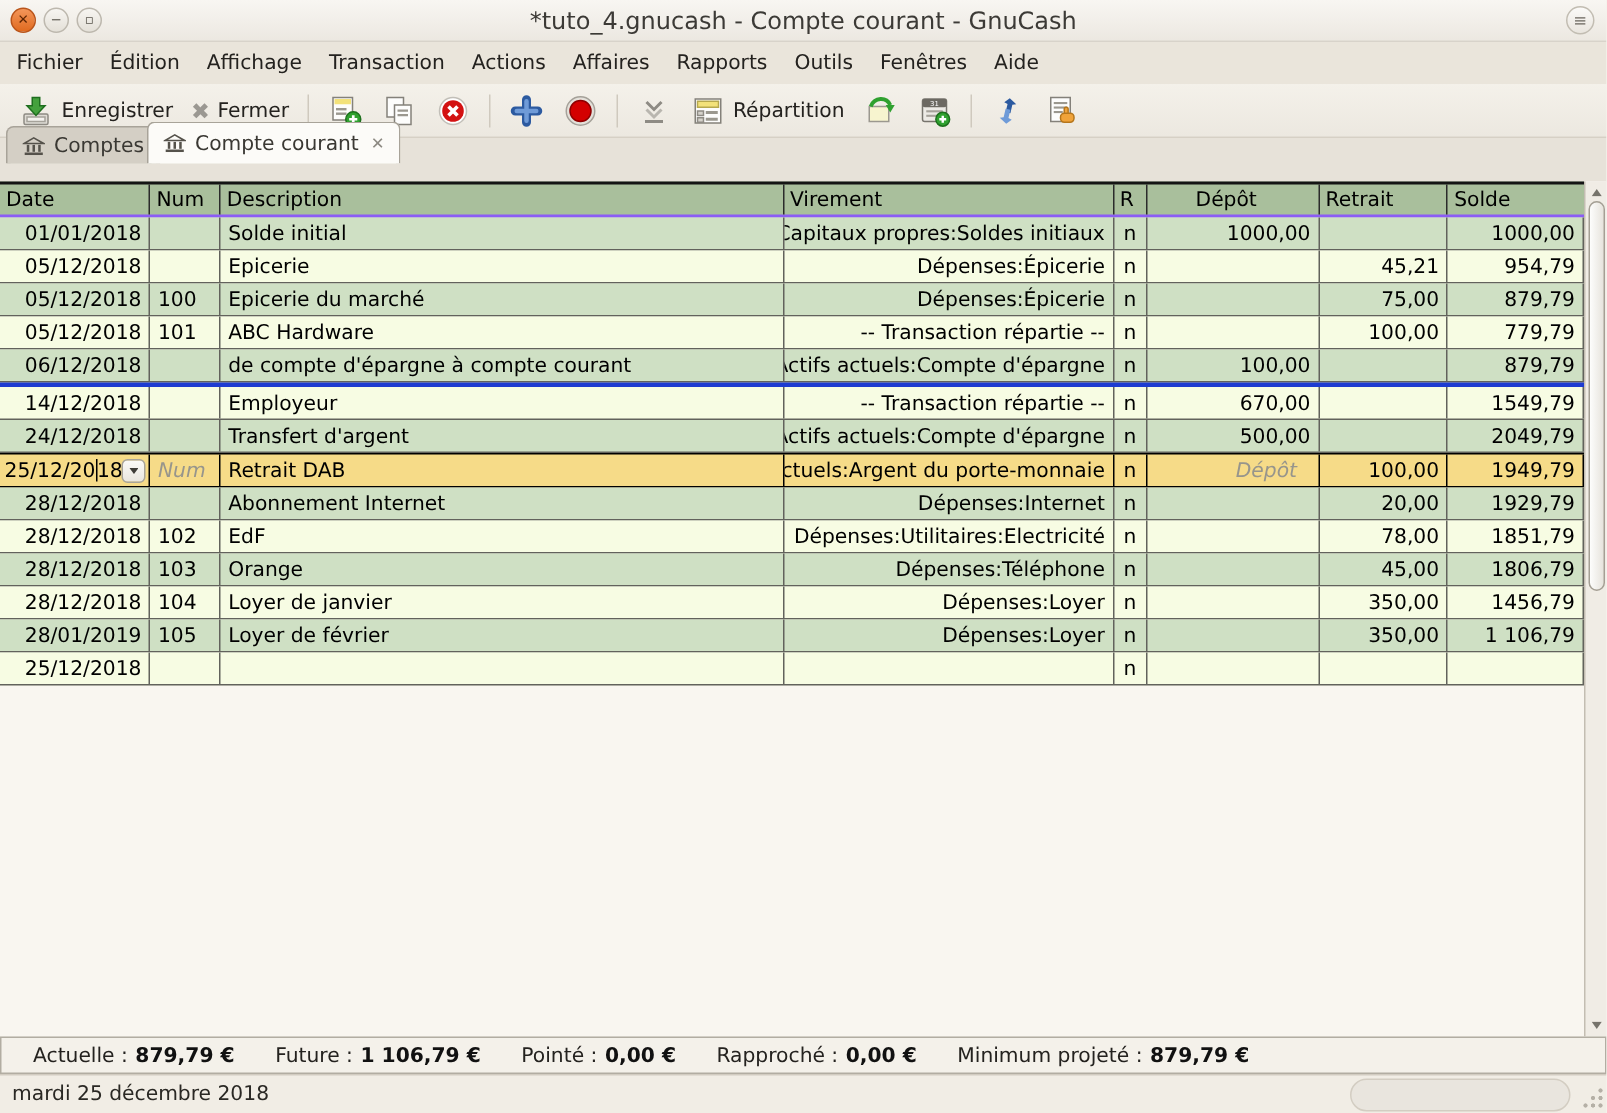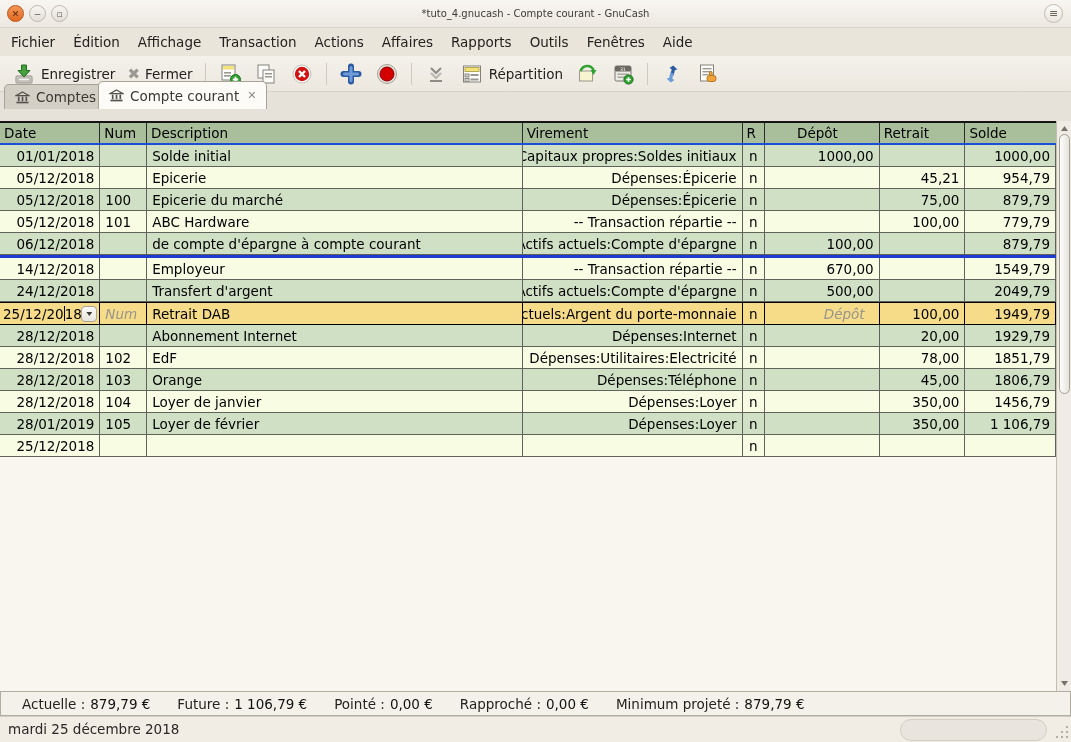--- a/index.html
+++ b/index.html
@@ -18,21 +18,21 @@
   .winbtns{ position:absolute; left:7px; top:5px; display:flex; gap:5px; }
   .wbtn{
     width:17px; height:17px; border-radius:50%;
     background:linear-gradient(#f7f5f1,#e4e0d8); border:1px solid #bdb8ae;
     display:flex; align-items:center; justify-content:center;
     font-size:9px; color:#5a564e; cursor:default;
   }
   .wbtn.close{ background:linear-gradient(#f3965a,#e06a1f); border-color:#b9541a; color:#5d2503; font-weight:bold; }
   .title{
     position:absolute; left:0; right:0; top:0; height:28px; line-height:27px;
-    text-align:center; color:#3c3a36; font-size:10px;
+    text-align:center; color:#3c3a36; font-size:16px;
   }
   .menubtn{
     position:absolute; right:8px; top:4px; width:19px; height:19px; border-radius:50%;
     background:linear-gradient(#fbfaf8,#e9e5de); border:1px solid #c2bdb2;
     color:#6b675f; font-size:11px; line-height:17px; text-align:center;
   }
 
   
   .menubar{
     position:absolute; top:28px; left:0; width:1071px; height:28px;
@@ -68,21 +68,21 @@
   .tab-close{ font-size:11px; color:#8d8a83; margin-left:2px; }
 
   
   .register{
     position:absolute; top:121px; left:0; width:1071px; height:570px;
     background:#f9f6f0;
   }
   .gridwrap{ position:absolute; top:0; left:0; width:1056px; }
   .hrow{
     display:flex; height:24px; background:#a9bf9c;
-    border-top:2px solid #141414; border-bottom:2px solid #1d4ed8;
+    border-top:2px solid #141414; border-bottom:2px solid #8b5cf6;
   }
   .hcell{ display:flex; align-items:center; padding-left:4px; border-right:1px solid #2b2b2b; color:#000; }
   .hcell:last-child{ border-right:none; }
   .rrow{ display:flex; height:22px; border-bottom:1px solid #62625c; }
   .cell{
     display:flex; align-items:center; border-right:1px solid #62625c;
     white-space:nowrap; overflow:hidden; color:#000; position:relative;
   }
   .c-date{ width:103px; } .c-num{ width:48px; } .c-desc{ width:386px; }
   .c-virement{ width:226px; } .c-r{ width:23px; } .c-depot{ width:89px;margin-left:28px; }
@@ -122,21 +122,21 @@
   }
 
   
   .summarybar{
     position:absolute; top:691px; left:0; width:1071px; height:25px;
     background:#f4f1ea; border:1px solid #b2ada2;
     display:flex; align-items:center; padding-left:21px;
   }
   .sitem{ display:flex; align-items:center; margin-right:27px; }
   .slabel{ color:#24221f; margin-right:5px; }
-  .svalue{ color:#111; font-weight:400; }
+  .svalue{ color:#111; font-weight:700; }
 
   
   .statusbar{
     position:absolute; top:716px; left:0; width:1071px; height:26px;
     background:#f1ede5; border-top:1px solid #d2ccc1;
   }
   .statustext{ position:absolute; left:8px; top:4px; color:#2a2824; }
   .progresspill{
     position:absolute; right:24px; top:2px; width:147px; height:22px;
     background:#e9e5de; border:1px solid #d3cdc2; border-radius:11px;

